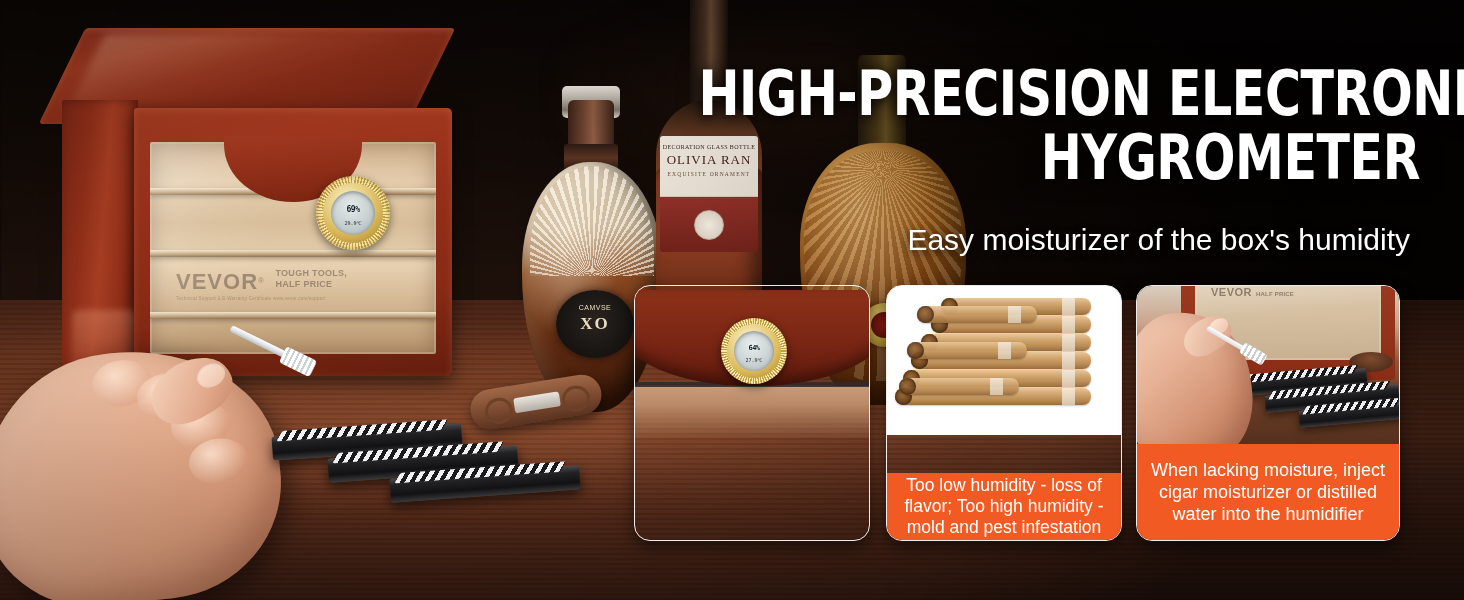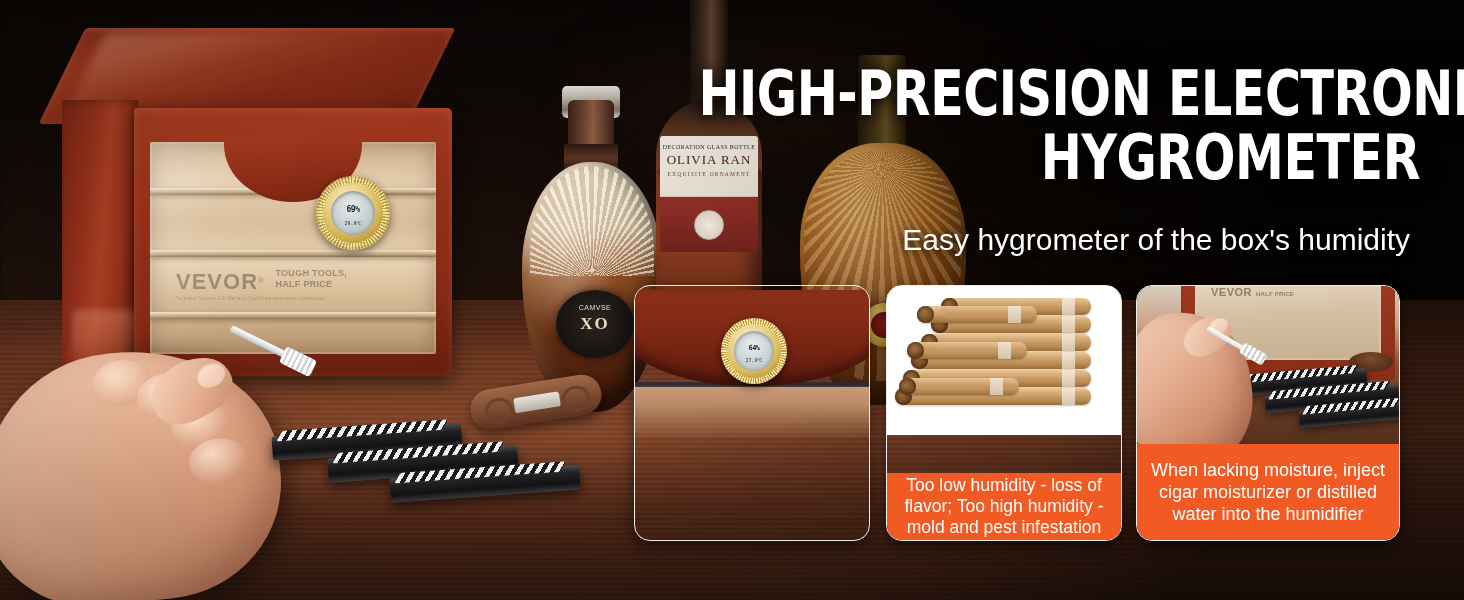--- a/index.html
+++ b/index.html
@@ -631,21 +631,21 @@
     <div class="cutter-blade"></div>
   </div>
   <div class="ashtray"></div>
 
   <div class="bg-vignette"></div>
 
   <h1 class="headline">
     <span class="l1">HIGH-PRECISION ELECTRONIC</span>
     <span class="l2">HYGROMETER</span>
   </h1>
-  <div class="subtitle">Easy hygrometer of the box's humidity</div>
+  <div class="subtitle">Easy moisturizer of the box's humidity</div>
 
   <div class="cards">
 
     <div class="card c1">
       <div class="card-img">
         <div class="c1-wood"></div>
         <div class="c1-table"></div>
         <div class="c1-line"></div>
         <div class="c1-lid"></div>
         <div class="c1-gauge">

